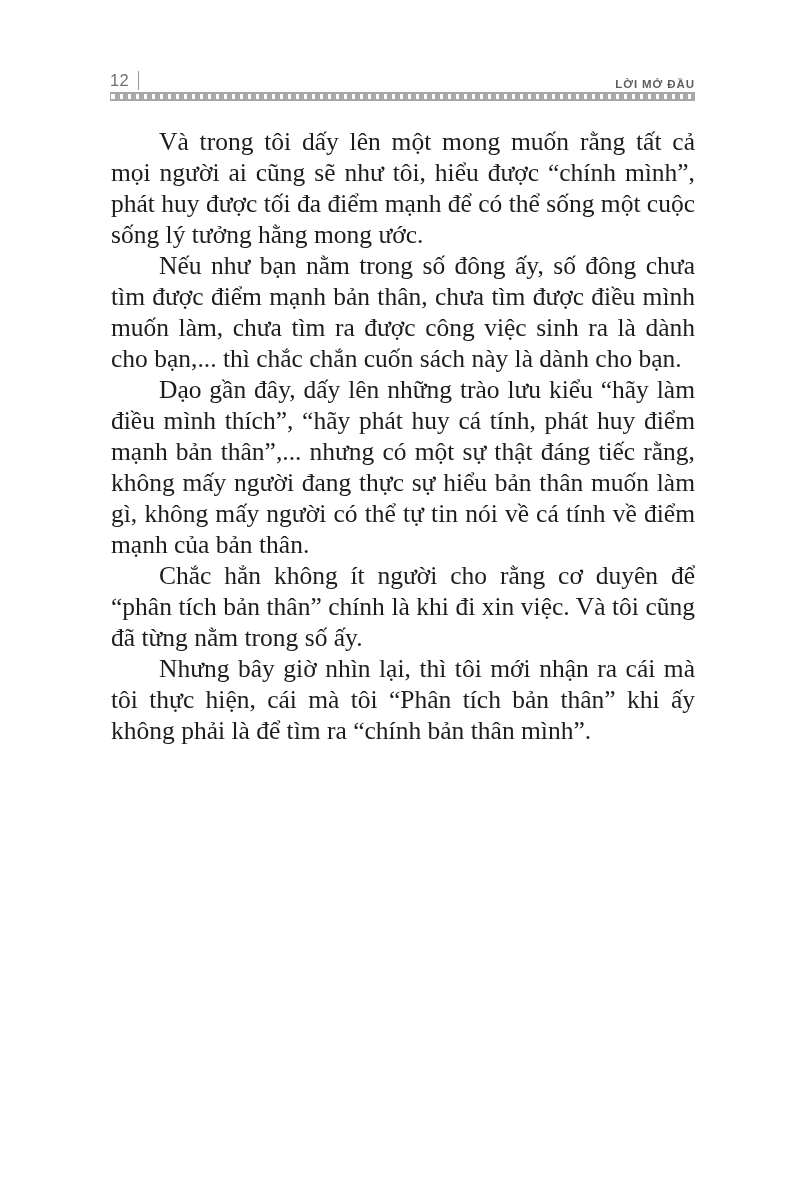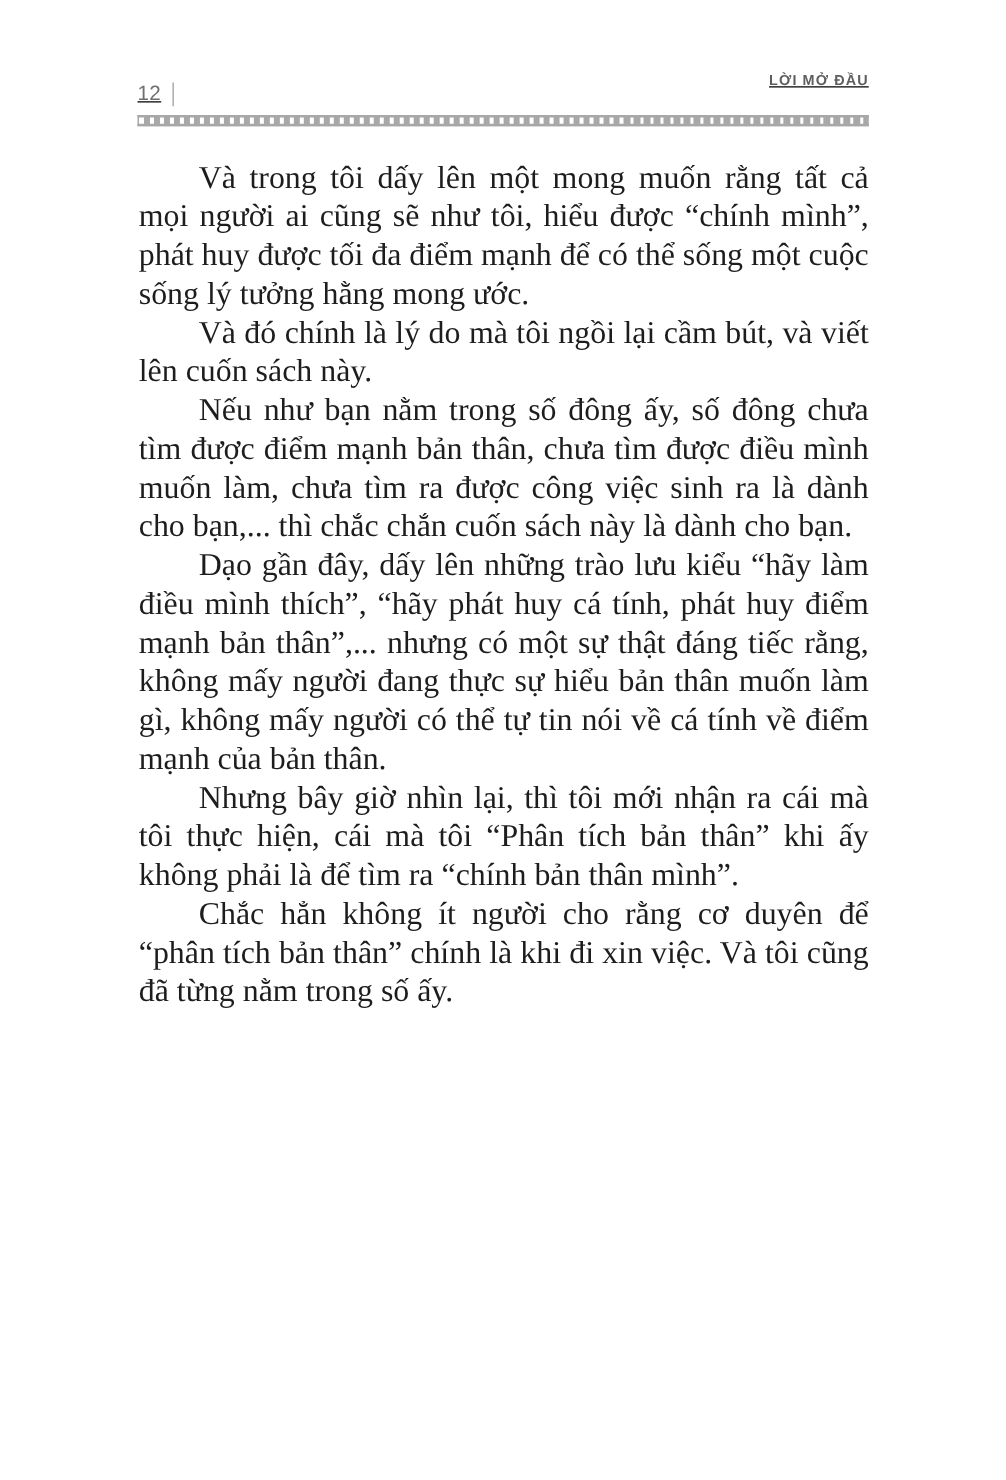--- a/index.html
+++ b/index.html
@@ -19,22 +19,22 @@
   }
 
   
   .running-head {
     position: absolute;
     left: 110px;
     right: 110px;
     top: 60px;
     height: 30px;
     display: flex;
+    align-items: flex-end;
     justify-content: space-between;
-    text-decoration: underline;
   }
 
   .folio-group {
     display: flex;
     align-items: center;
     gap: 9px;
     line-height: 1;
   }
 
   .folio {
@@ -124,20 +124,19 @@
       <span class="folio">12</span>
       <span class="folio-rule"></span>
     </div>
     <span class="running-title">LỜI MỞ ĐẦU</span>
   </div>
 
   <div class="head-band"></div>
 
   <div class="body-copy">
     <p>Và trong tôi dấy lên một mong muốn rằng tất cả mọi người ai cũng sẽ như tôi, hiểu được “chính mình”, phát huy được tối đa điểm mạnh để có thể sống một cuộc sống lý tưởng hằng mong ước.</p>
-    <p class="last-line-natural">Và đó chính là lý do mà tôi ngồi lại cầm bút, và viết lên cuốn sách này.</p>
     <p>Nếu như bạn nằm trong số đông ấy, số đông chưa tìm được điểm mạnh bản thân, chưa tìm được điều mình muốn làm, chưa tìm ra được công việc sinh ra là dành cho bạn,... thì chắc chắn cuốn sách này là dành cho bạn.</p>
     <p>Dạo gần đây, dấy lên những trào lưu kiểu “hãy làm điều mình thích”, “hãy phát huy cá tính, phát huy điểm mạnh bản thân”,... nhưng có một sự thật đáng tiếc rằng, không mấy người đang thực sự hiểu bản thân muốn làm gì, không mấy người có thể tự tin nói về cá tính về điểm mạnh của bản thân.</p>
+    <p>Chắc hẳn không ít người cho rằng cơ duyên để “phân tích bản thân” chính là khi đi xin việc. Và tôi cũng đã từng nằm trong số ấy.</p>
     <p>Nhưng bây giờ nhìn lại, thì tôi mới nhận ra cái mà tôi thực hiện, cái mà tôi “Phân tích bản thân” khi ấy không phải là để tìm ra “chính bản thân mình”.</p>
-    <p>Chắc hẳn không ít người cho rằng cơ duyên để “phân tích bản thân” chính là khi đi xin việc. Và tôi cũng đã từng nằm trong số ấy.</p>
   </div>
 
 </div>
 
 </body></html>

